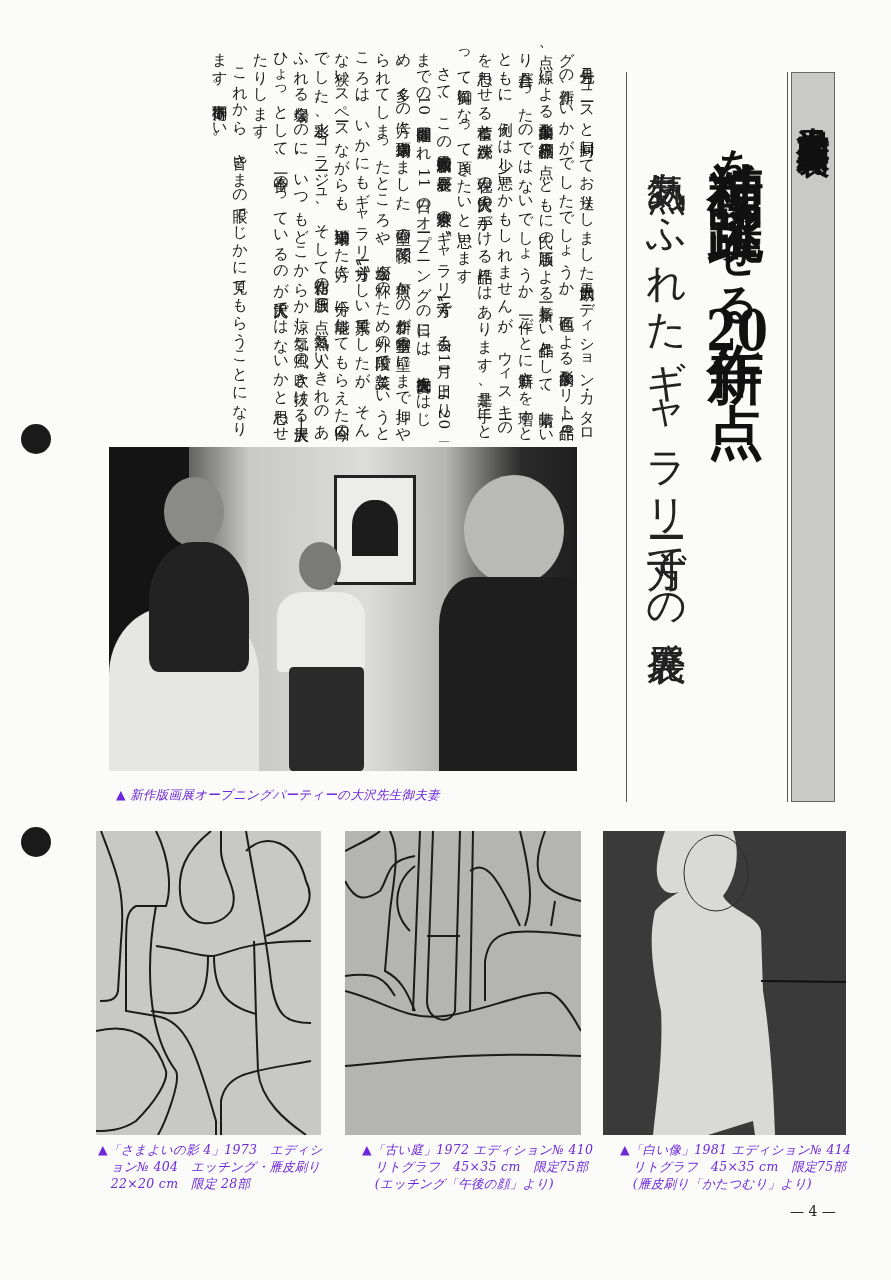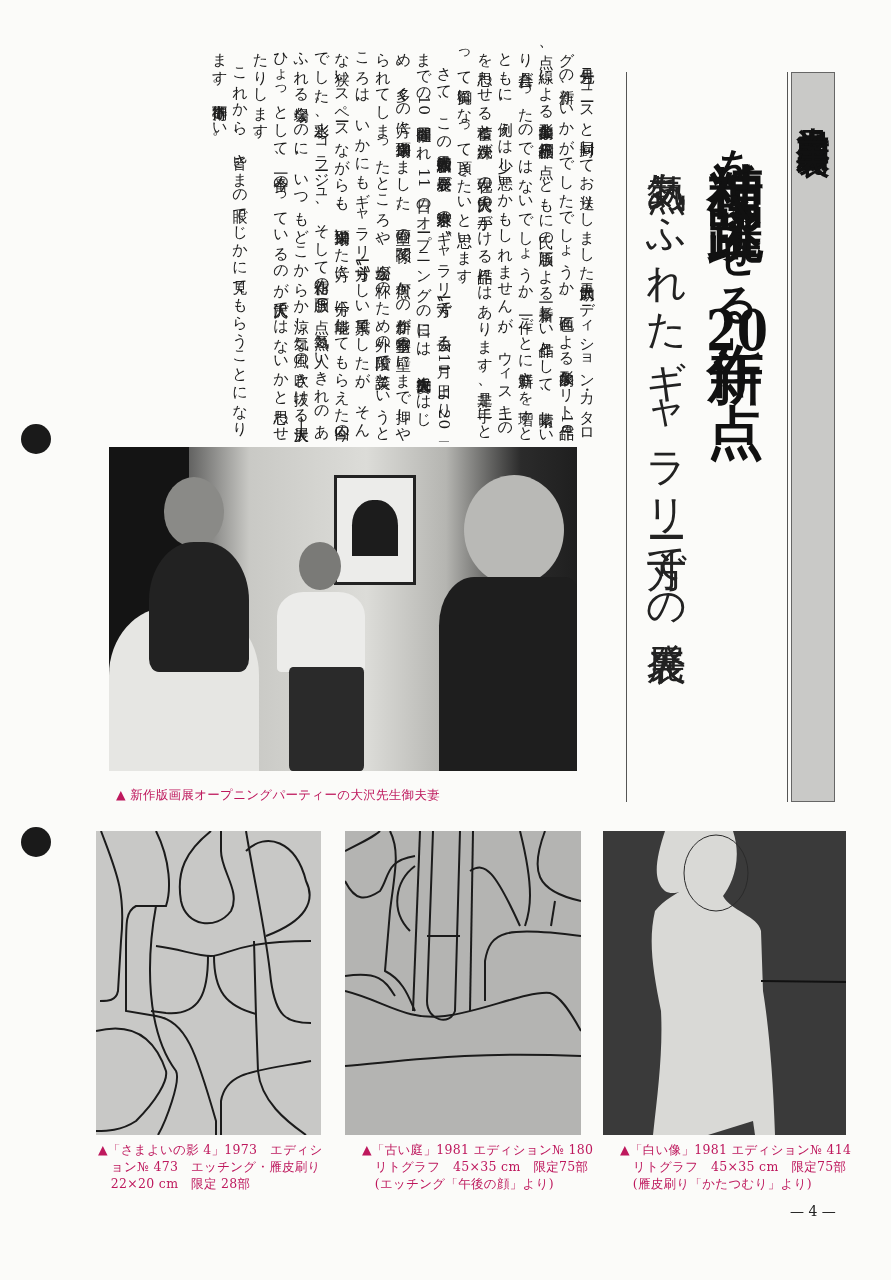--- a/index.html
+++ b/index.html
@@ -57,22 +57,22 @@
   .photo .frame-art {
     position: absolute; left: 225px; top: 28px; width: 76px; height: 104px;
     border: 3px solid #222; background: #ececea;
   }
   .photo .frame-art::after {
     content: ""; position: absolute; left: 15px; top: 22px; width: 46px; height: 56px;
     background: #1c1c1c; border-radius: 45% 45% 0 0;
   }
   .photo .fig { position: absolute; border-radius: 45% 45% 10% 10%; }
   .caption {
-    position: absolute; font-size: 12.5px; line-height: 17px; color: #be185d;
-    letter-spacing: 0.3px; white-space: pre;
+    position: absolute; font-size: 12.5px; line-height: 17px; color: #6d28d9;
+    letter-spacing: 0.3px; white-space: pre; font-style: italic;
   }
   .art {
     position: absolute; top: 831px; height: 304px; overflow: hidden;
   }
   .art svg { display: block; width: 100%; height: 100%; }
   .page-num {
     position: absolute; left: 790px; top: 1203px; font-size: 14px; color: #222;
   }
 </style>
 </head>
@@ -161,24 +161,24 @@
   <svg viewBox="0 0 243 304" preserveAspectRatio="none">
     <rect width="243" height="304" fill="#3a3a3a"></rect>
     <path d="M62 0 L130 0 C140 30 128 55 120 65 C128 80 155 85 158 100 L160 160 C165 190 170 240 172 304 L50 304 C55 260 60 220 58 180 C50 140 45 110 52 80 C60 70 75 60 90 55 C80 60 70 65 62 60 C50 50 52 30 62 0 Z" fill="#d9d9d6"></path>
     <ellipse cx="113" cy="42" rx="32" ry="38" fill="none" stroke="#2a2a2a" stroke-width="1"></ellipse>
     <path d="M158 150 L243 151" stroke="#111" stroke-width="2"></path>
     <path d="M105 304 L150 290 L152 304 Z" fill="#3a3a3a"></path>
   </svg>
 </div>
 
 <div class="caption" style="left:98px;top:1141px;"><span>▲「さまよいの影 4」1973　エディシ</span>
-<span>　ョン№ 473　エッチング・雁皮刷り</span>
+<span>　ョン№ 404　エッチング・雁皮刷り</span>
 <span>　22×20 cm　限定 28部</span></div>
 
-<div class="caption" style="left:362px;top:1141px;"><span>▲「古い庭」1981 エディション№ 180</span>
+<div class="caption" style="left:362px;top:1141px;"><span>▲「古い庭」1972 エディション№ 410</span>
 <span>　リトグラフ　45×35 cm　限定75部</span>
 <span>　(エッチング「午後の顔」より)</span></div>
 
 <div class="caption" style="left:620px;top:1141px;"><span>▲「白い像」1981 エディション№ 414</span>
 <span>　リトグラフ　45×35 cm　限定75部</span>
 <span>　(雁皮刷り「かたつむり」より)</span></div>
 
 <div class="page-num">— 4 —</div>
 
 </body></html>

